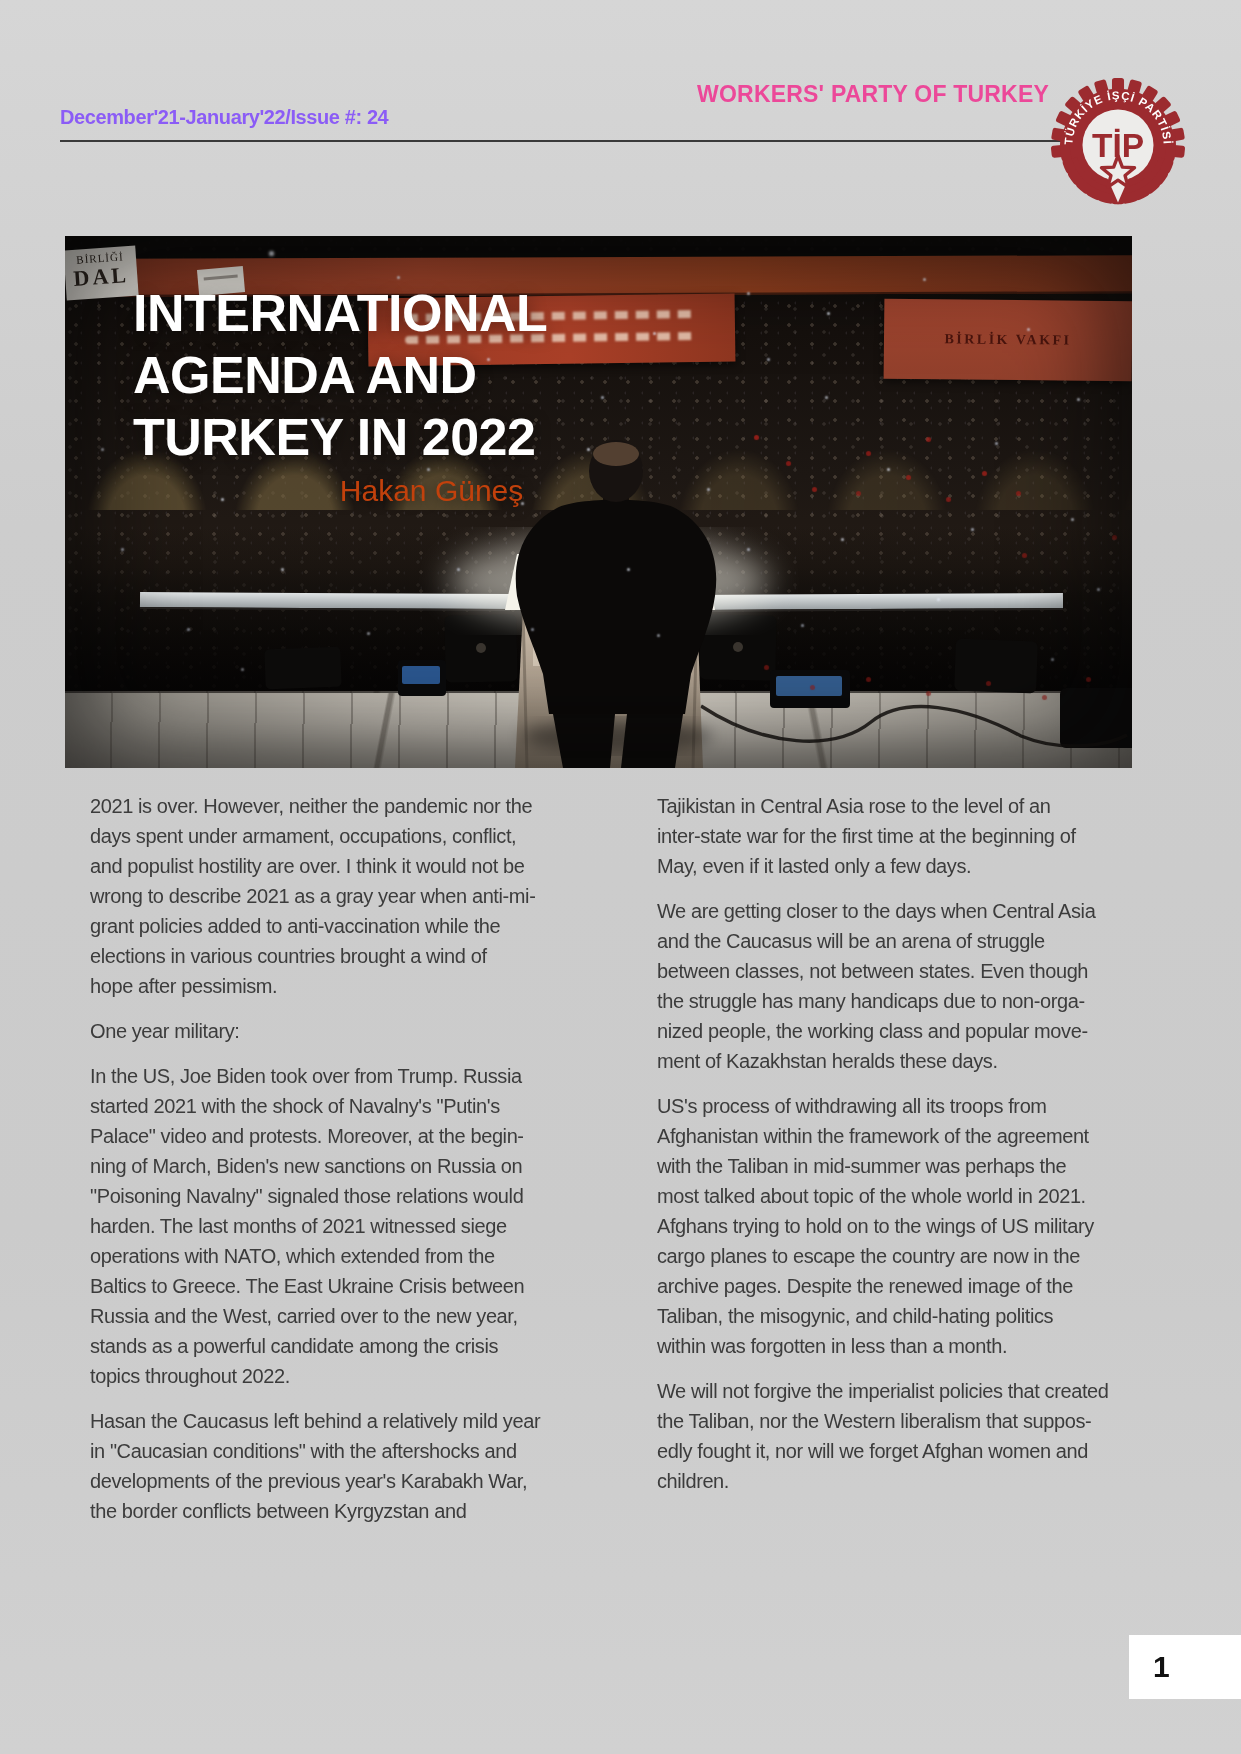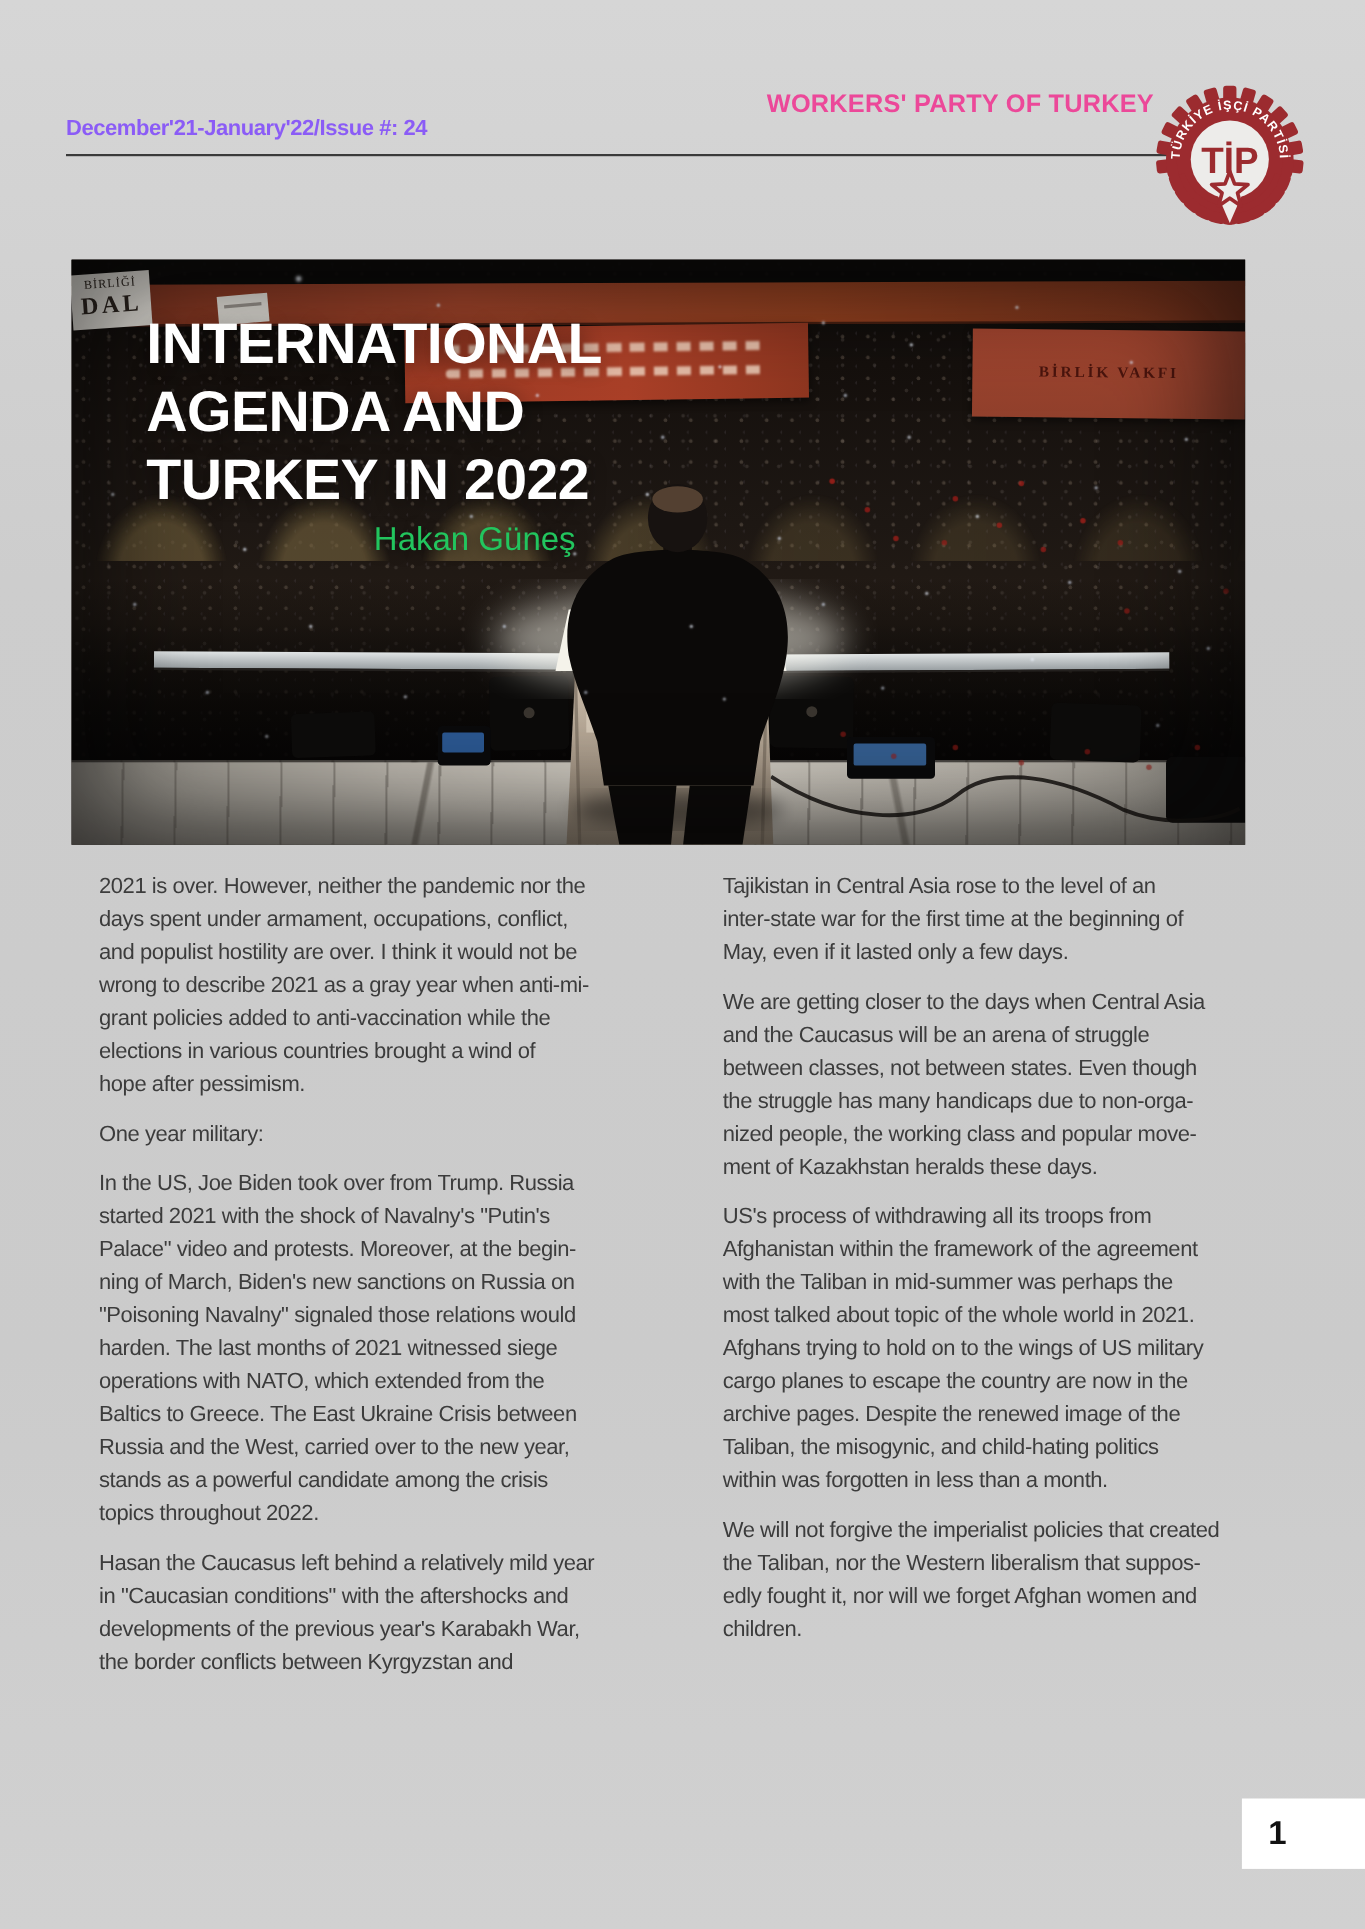--- a/index.html
+++ b/index.html
@@ -111,21 +111,21 @@
       700px 430px 1px 1px rgba(150,26,22,.6),746px 450px 1px 1px rgba(150,26,22,.6),
       802px 442px 1px 1px rgba(150,26,22,.6),862px 456px 1px 1px rgba(150,26,22,.6),
       922px 446px 1px 1px rgba(150,26,22,.6),978px 460px 1px 1px rgba(150,26,22,.6),
       1022px 442px 1px 1px rgba(150,26,22,.6),1048px 300px 1px 1px rgba(160,28,24,.6),
       958px 318px 1px 1px rgba(160,28,24,.6);}
   .vignette{inset:0;box-shadow:inset 0 0 90px 30px rgba(5,5,5,.55);}
   .hero-text{left:32px;top:46px;margin-left:36px;}
   .hero-title{position:static;display:block;white-space:pre;color:#ffffff;font-weight:bold;
     font-size:52px;line-height:62px;letter-spacing:-0.5px;text-shadow:0 3px 18px rgba(0,0,0,.45);}
   .hero-byline{position:static;display:block;text-align:right;padding-right:24px;margin-top:6px;
-    color:#22c55e;font-size:30px;font-weight:400;text-shadow:0 2px 12px rgba(0,0,0,.5);}
+    color:#c2410c;font-size:30px;font-weight:400;text-shadow:0 2px 12px rgba(0,0,0,.5);}
 
   
   .col{position:absolute;top:791px;width:520px;color:#3c3c3c;margin-left:24px;}
   .col-left{left:66px;}
   .col-right{left:633px;}
   .para{margin:0 0 15px 0;white-space:pre;font-size:20px;line-height:30px;letter-spacing:-0.4px;}
 
   
   .page-number-box{position:absolute;left:1129px;top:1635px;width:112px;height:64px;background:#ffffff;
     display:flex;align-items:center;}

